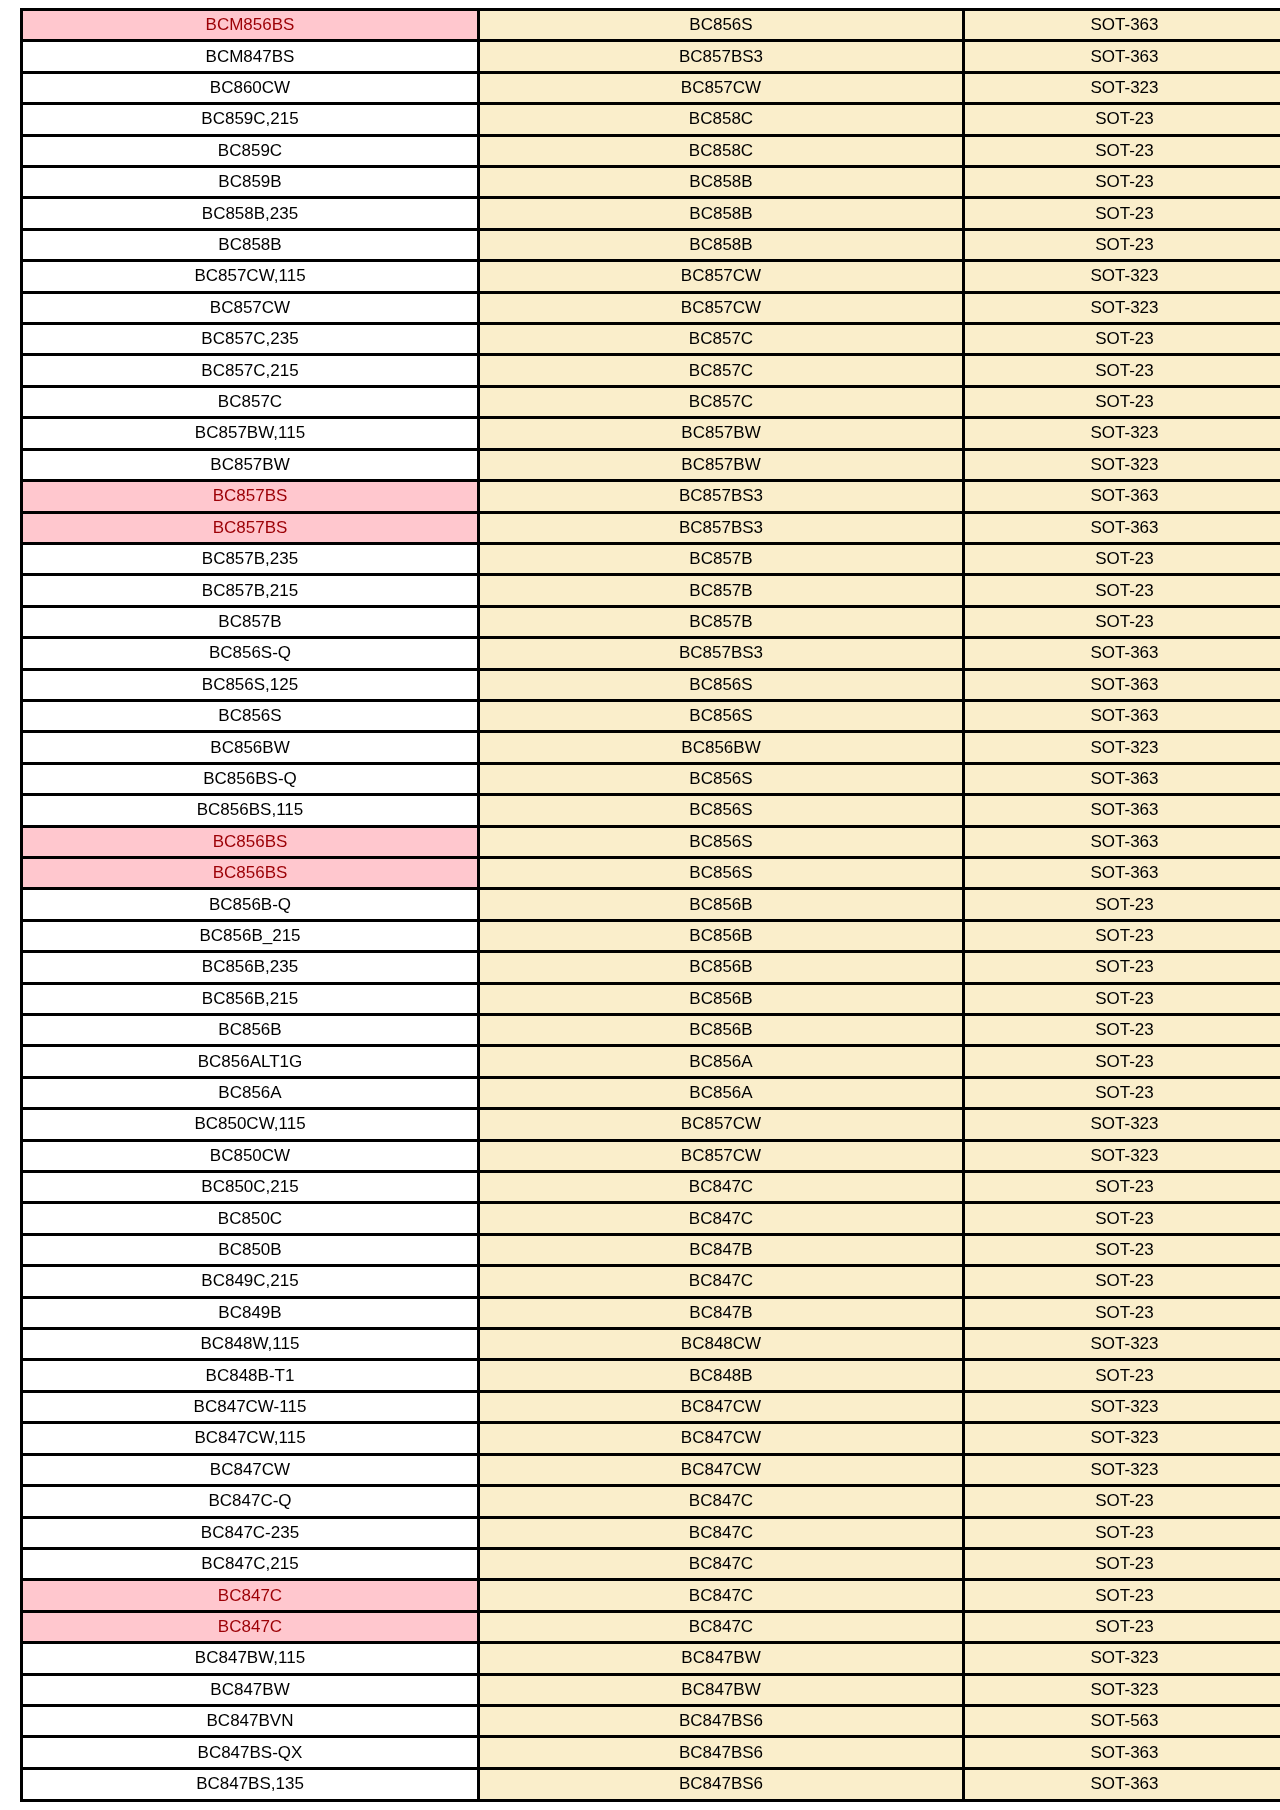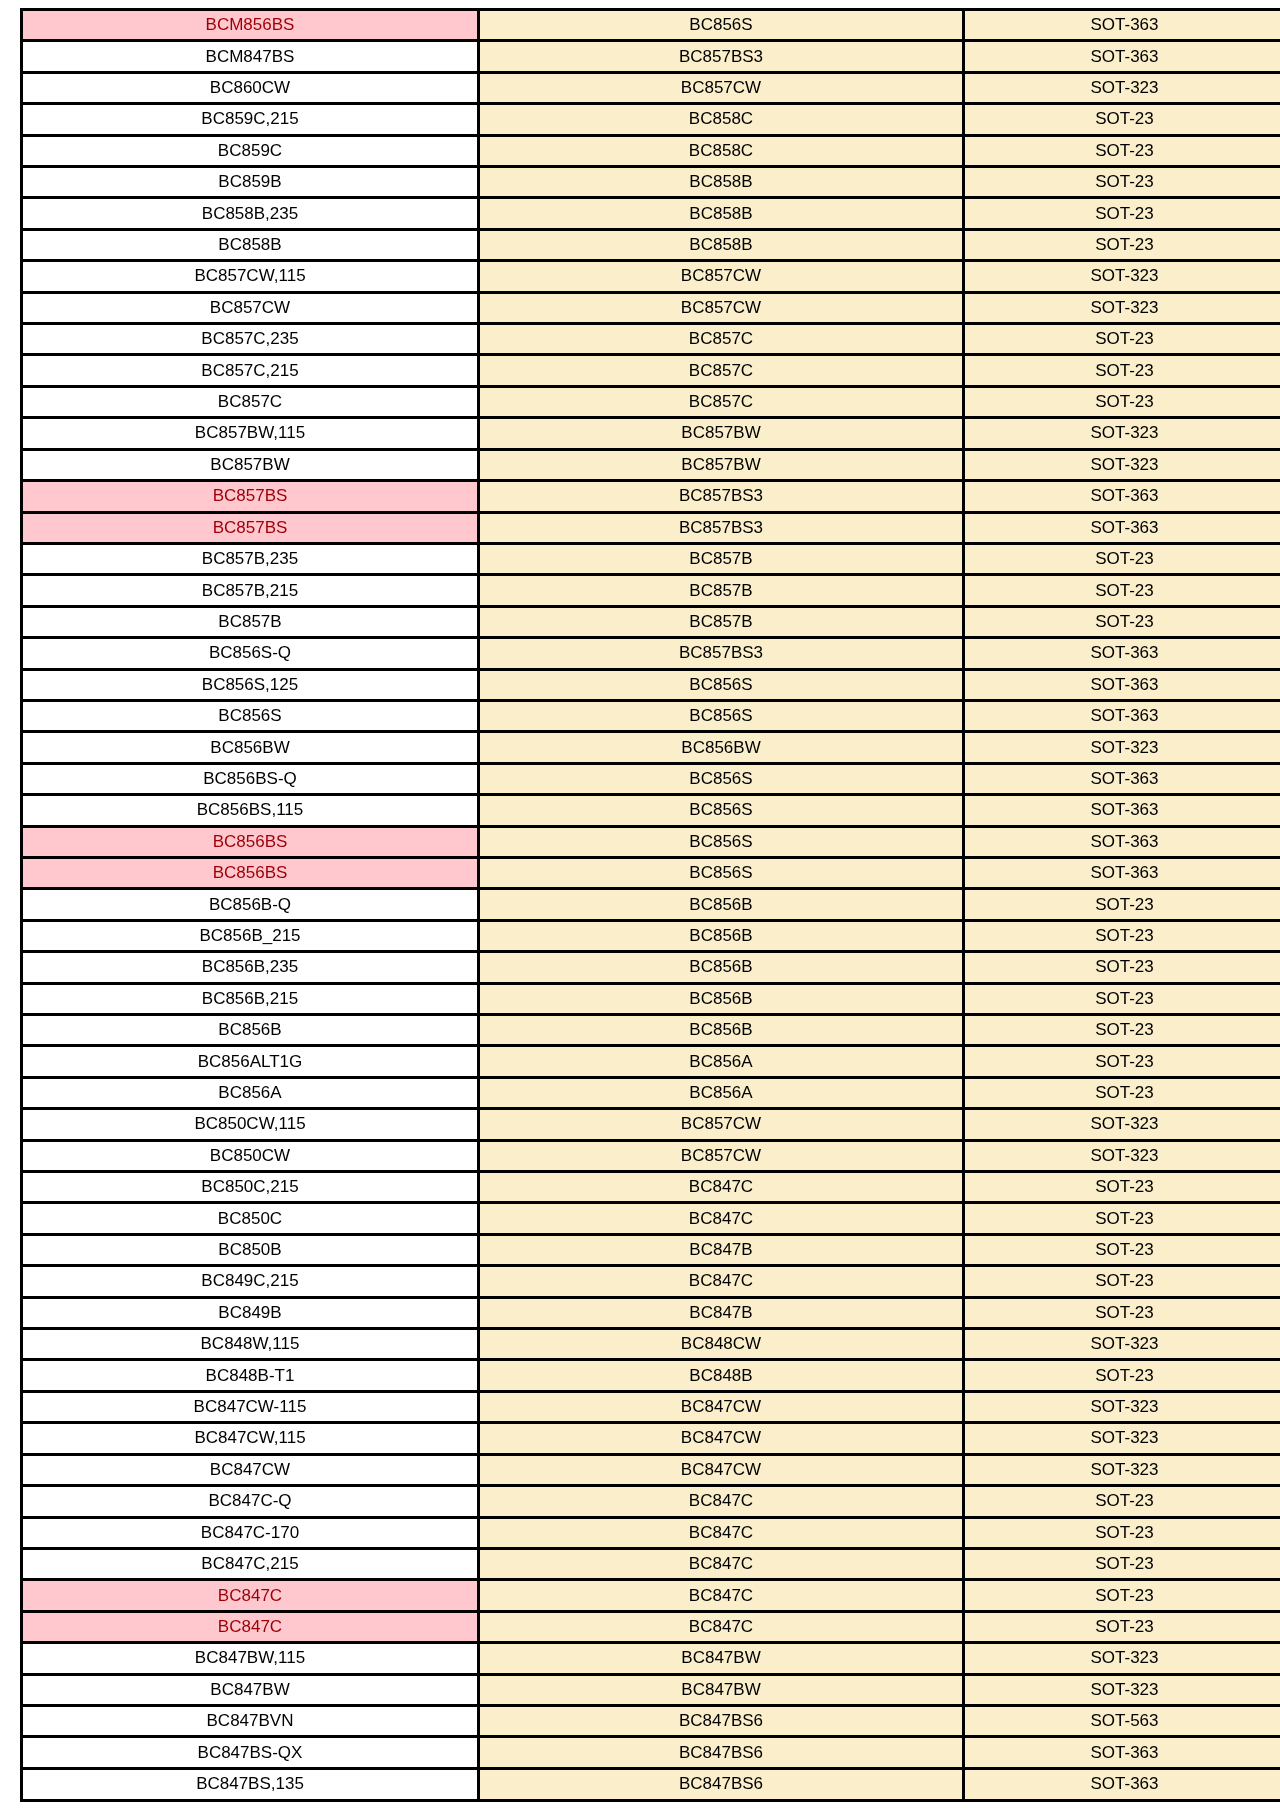--- a/index.html
+++ b/index.html
@@ -285,21 +285,21 @@
         <td class="col-part">BC847CW</td>
         <td class="col-ref">BC847CW</td>
         <td class="col-pkg">SOT-323</td>
       </tr>
       <tr>
         <td class="col-part">BC847C-Q</td>
         <td class="col-ref">BC847C</td>
         <td class="col-pkg">SOT-23</td>
       </tr>
       <tr>
-        <td class="col-part">BC847C-170</td>
+        <td class="col-part">BC847C-235</td>
         <td class="col-ref">BC847C</td>
         <td class="col-pkg">SOT-23</td>
       </tr>
       <tr>
         <td class="col-part">BC847C,215</td>
         <td class="col-ref">BC847C</td>
         <td class="col-pkg">SOT-23</td>
       </tr>
       <tr>
         <td class="col-part highlight">BC847C</td>

